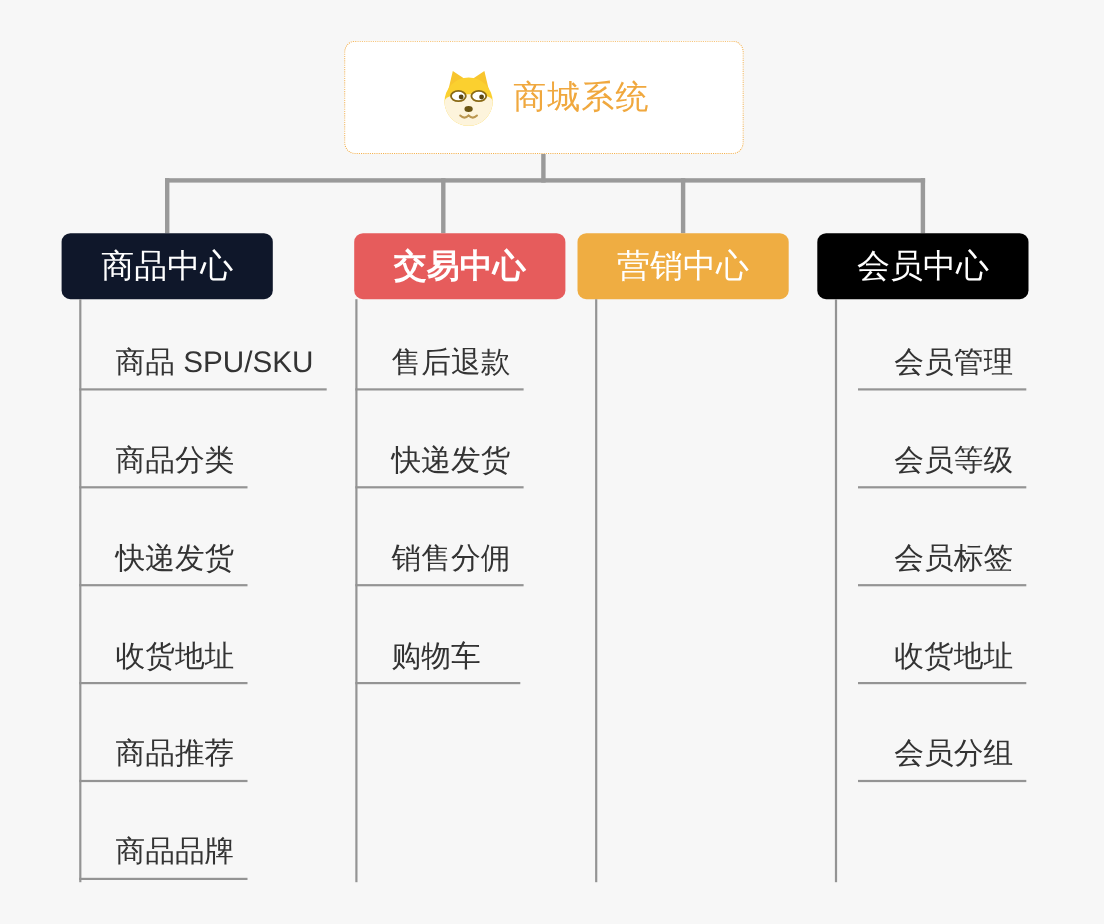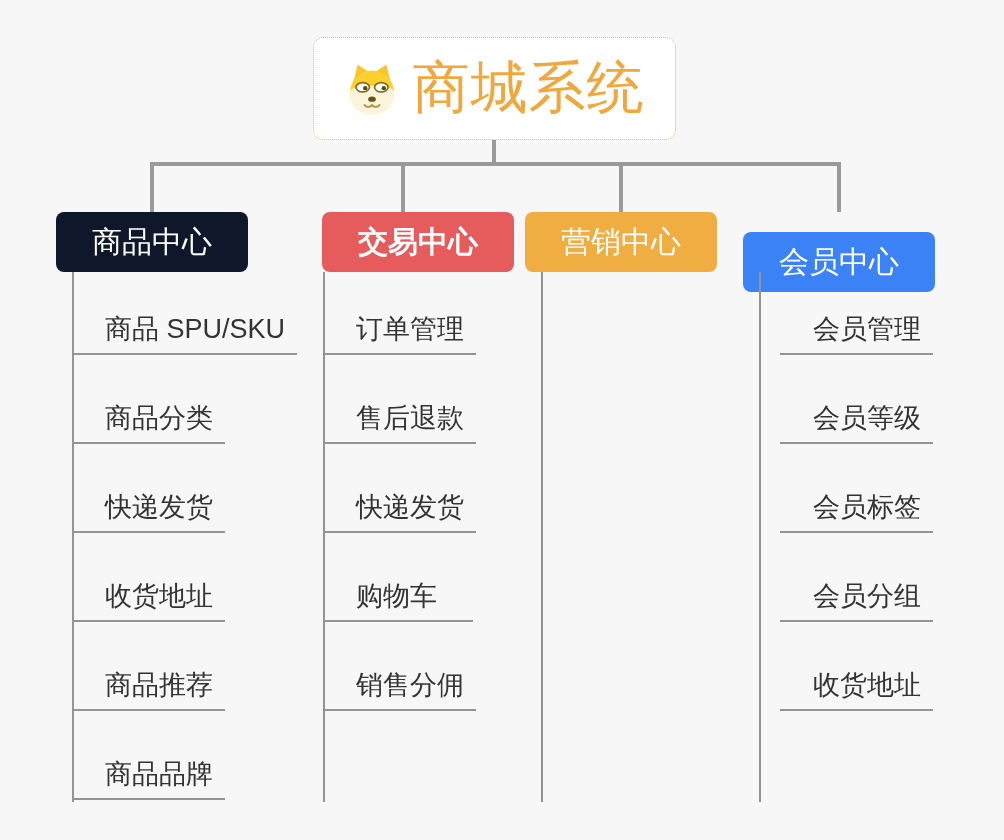--- a/index.html
+++ b/index.html
@@ -25,21 +25,21 @@
     border: 1px dotted #f3b14f;
     border-radius: 10px;
     box-sizing: border-box;
     display: flex;
     align-items: center;
     justify-content: center;
     gap: 14px;
     cursor: pointer;
   }
   .root-title {
-    font-size: 57px;
+    font-size: 30px;
     color: #f0a83e;
     letter-spacing: 1px;
     white-space: nowrap;
   }
   .root-icon { width: 54px; height: 54px; flex: 0 0 auto; }
 
   
   .line { position: absolute; background: #9a9a9a; }
   .root-stub { left: 492px; top: 140px; width: 4px; height: 26px; }
   .bus      { left: 150px; top: 162px; width: 691px; height: 4px; }
@@ -137,48 +137,47 @@
 
   <div class="branch-node b-0" style="background: #0f172a;">
     <span>商品中心</span>
   </div>
   <div class="branch-node b-1" style="background: rgb(230, 92, 92);">
     <span>交易中心</span>
   </div>
   <div class="branch-node b-2" style="background: rgb(239, 173, 66);">
     <span>营销中心</span>
   </div>
-  <div class="branch-node b-3" style="background: #3b82f6; margin-top: 20px;">
+  <div class="branch-node b-3" style="background: #000000;">
     <span>会员中心</span>
   </div>
 
   <div class="col-line l-0"></div>
   <div class="col-line l-1"></div>
   <div class="col-line l-2"></div>
   <div class="col-line l-3"></div>
 
   <div class="col c-0">
     <div class="sub-item">商品 SPU/SKU</div>
     <div class="sub-item">商品分类</div>
     <div class="sub-item">快递发货</div>
     <div class="sub-item">收货地址</div>
     <div class="sub-item">商品推荐</div>
     <div class="sub-item">商品品牌</div>
   </div>
 
   <div class="col c-1">
-    <div class="sub-item">订单管理</div>
     <div class="sub-item">售后退款</div>
     <div class="sub-item">快递发货</div>
+    <div class="sub-item">销售分佣</div>
     <div class="sub-item">购物车</div>
-    <div class="sub-item">销售分佣</div>
   </div>
 
 
   <div class="col c-3">
     <div class="sub-item">会员管理</div>
     <div class="sub-item">会员等级</div>
     <div class="sub-item">会员标签</div>
+    <div class="sub-item">收货地址</div>
     <div class="sub-item">会员分组</div>
-    <div class="sub-item">收货地址</div>
   </div>
 
 </div>
 
 </body></html>

